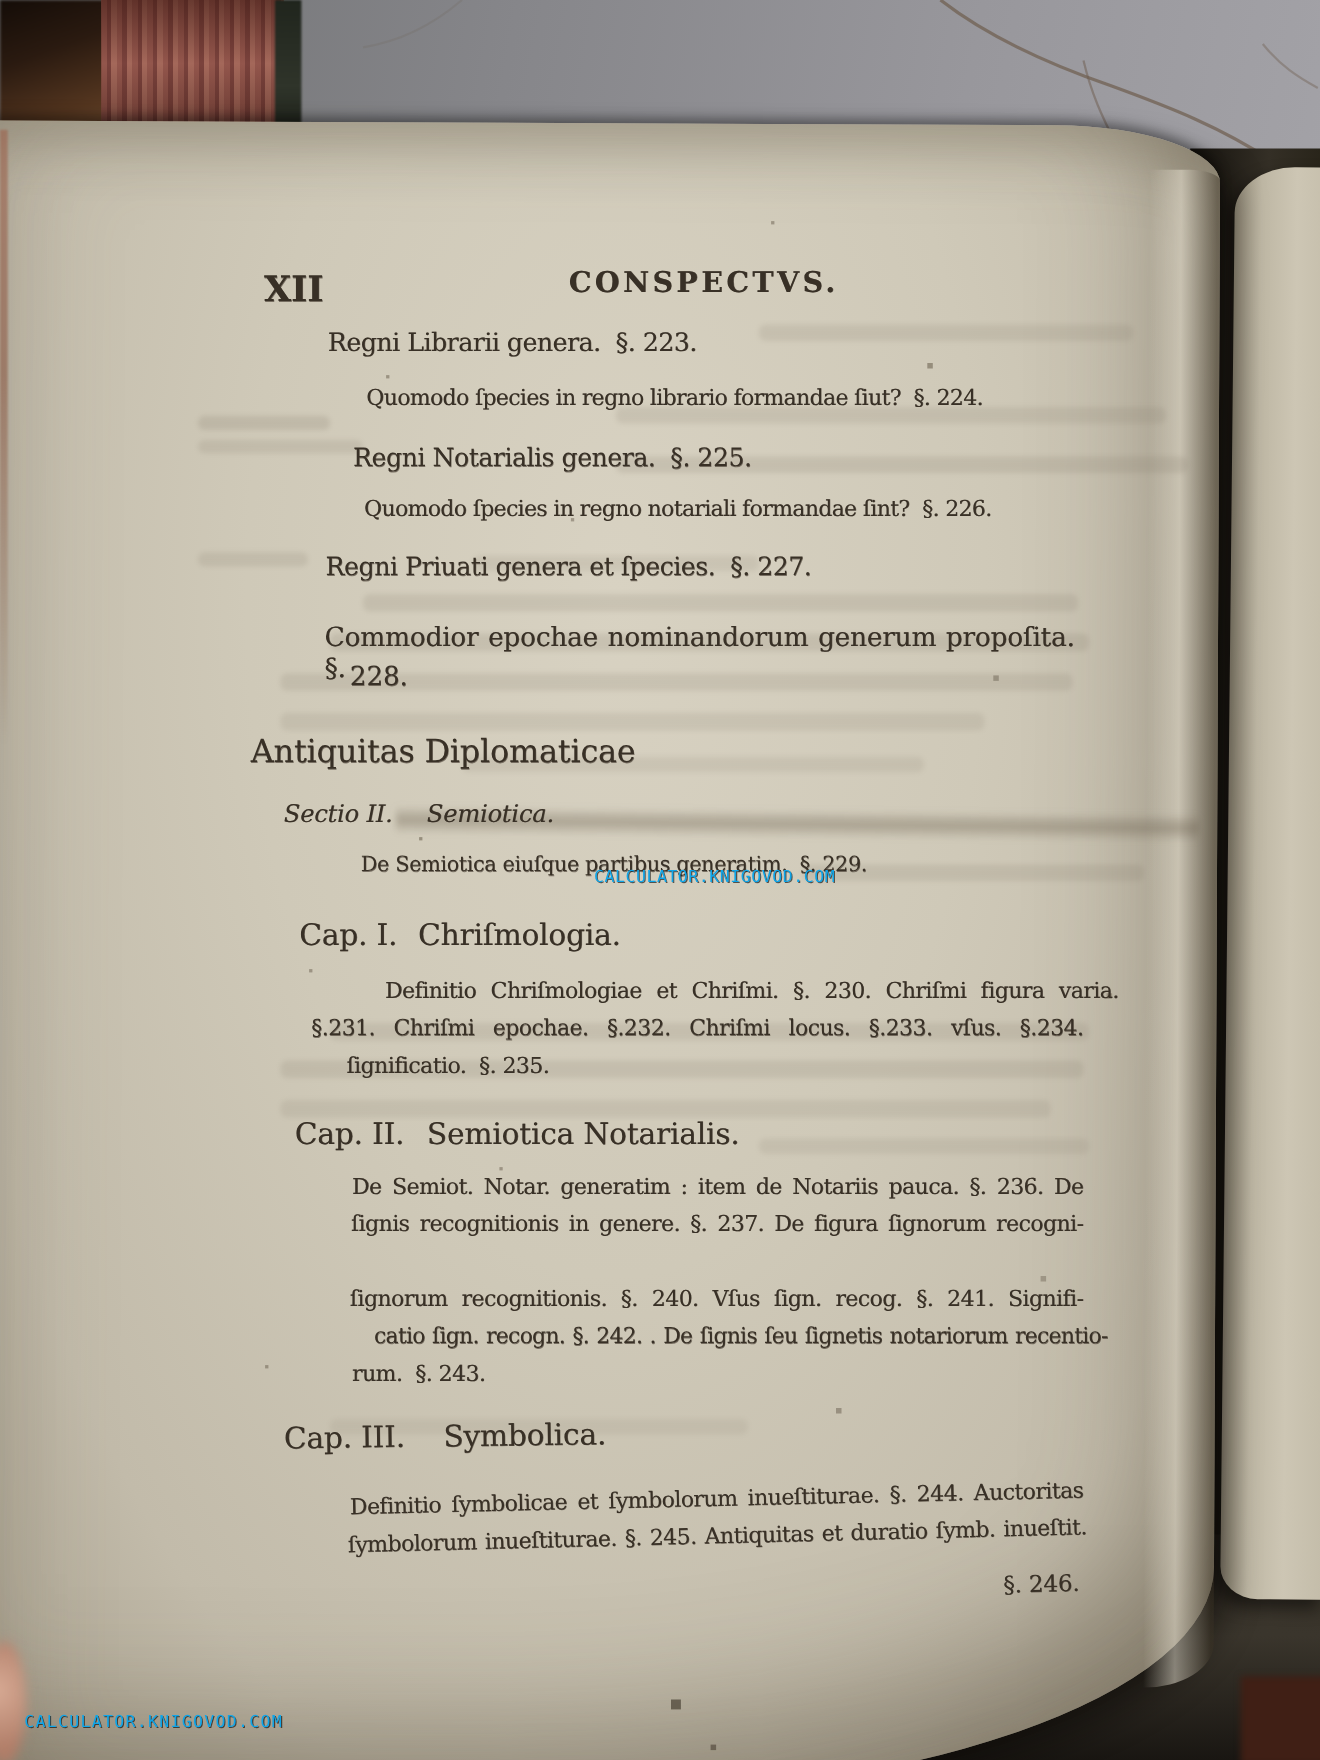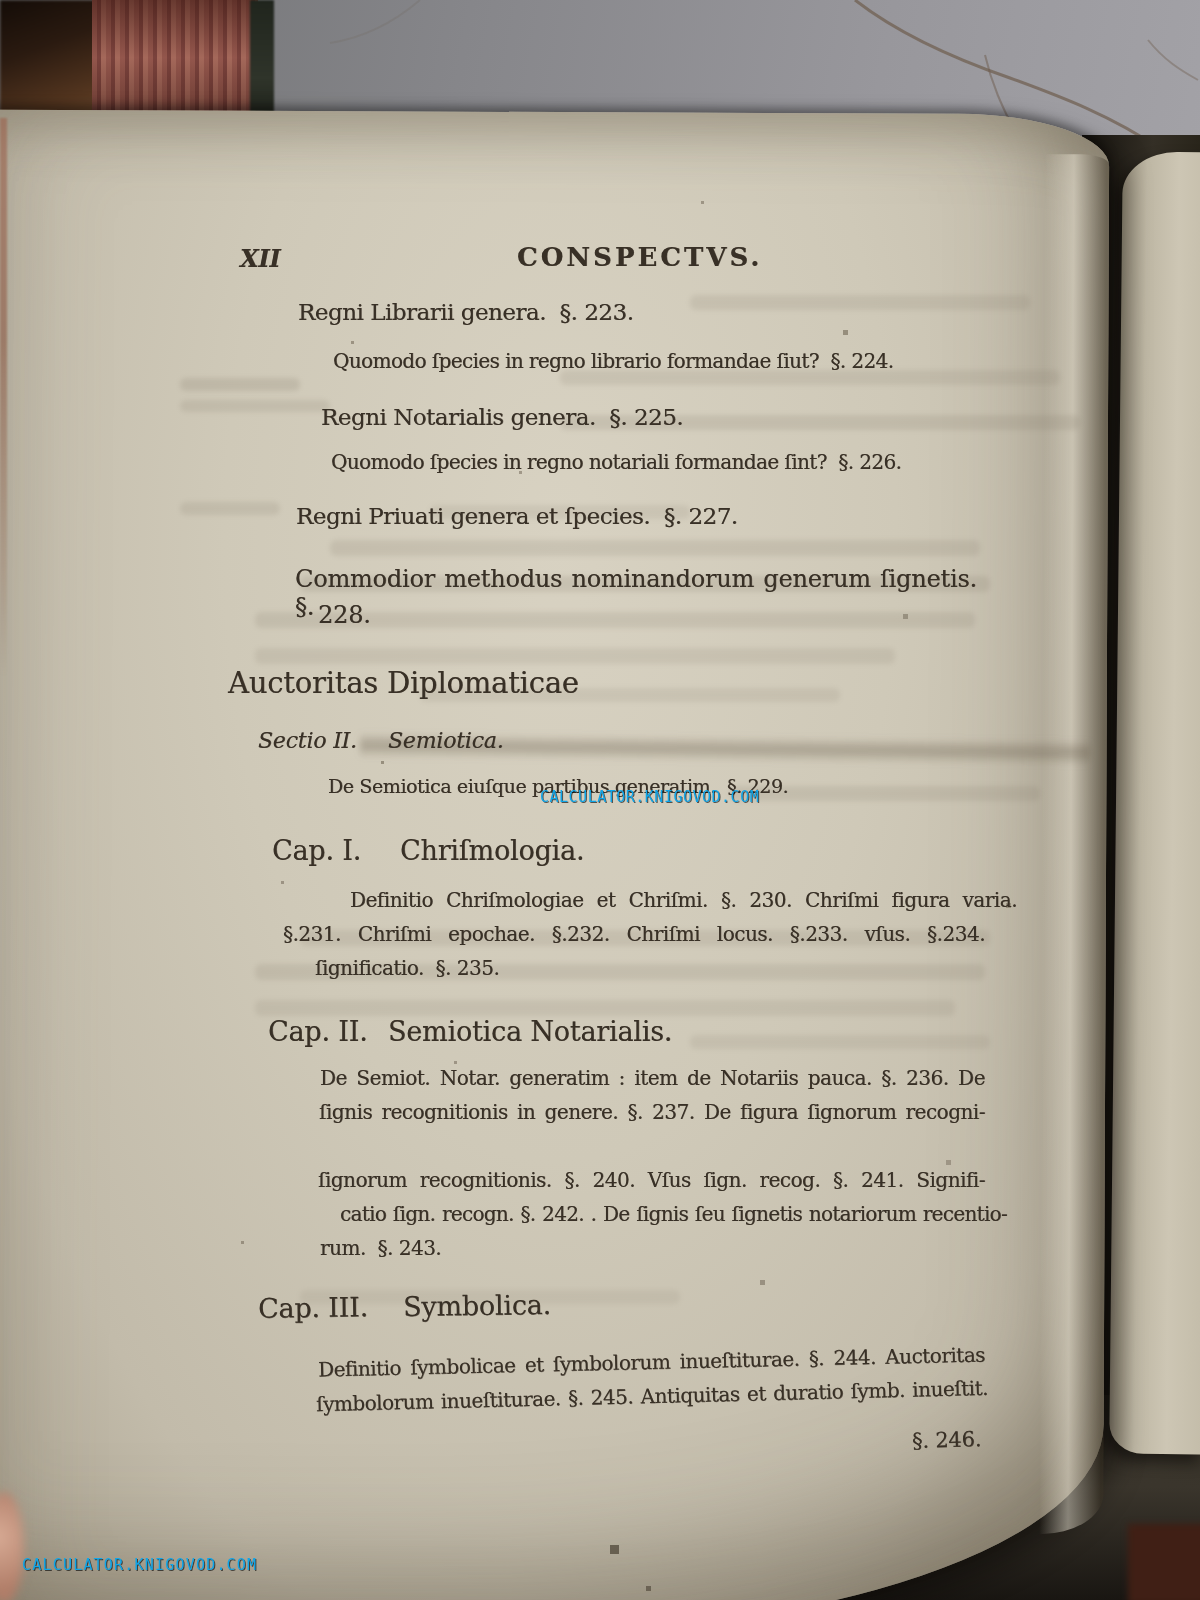--- a/index.html
+++ b/index.html
@@ -111,41 +111,41 @@
   <div class="ghost" style="left:255px;top:612px;width:720px;height:16px;opacity:.15"></div>
   <div class="ghost" style="left:255px;top:648px;width:640px;height:16px;opacity:.13"></div>
   <div class="ghost" style="left:420px;top:688px;width:420px;height:14px;opacity:.12"></div>
   <div class="ghost" style="left:730px;top:786px;width:310px;height:15px;opacity:.15"></div>
   <div class="ghost" style="left:300px;top:930px;width:690px;height:16px;opacity:.14"></div>
   <div class="ghost" style="left:255px;top:964px;width:730px;height:16px;opacity:.15"></div>
   <div class="ghost" style="left:255px;top:1000px;width:700px;height:16px;opacity:.13"></div>
   <div class="ghost" style="left:690px;top:1035px;width:300px;height:14px;opacity:.12"></div>
   <div class="ghost" style="left:300px;top:1290px;width:380px;height:14px;opacity:.10"></div>
 
-  <div class="ln" style="left:240px;top:244px;font-size:24px;font-weight:bold;font-style:italic;">XII</div>
+  <div class="ln" style="left:240px;top:244px;font-size:32px;font-weight:bold;">XII</div>
   <div class="ln" style="left:517px;top:242px;font-size:26px;font-weight:bold;letter-spacing:3px;">CONSPECTVS.</div>
 
   <div class="ln" style="left:298px;top:299px;font-size:23px;letter-spacing:-.5px;">Regni Librarii genera.  §. 223.</div>
   <div class="ln" style="left:333px;top:349px;font-size:20px;letter-spacing:-.6px;">Quomodo ſpecies in regno librario formandae ſiut?  §. 224.</div>
   <div class="ln" style="left:298px;top:404px;font-size:23px;letter-spacing:-.5px;margin-left:23px;">Regni Notarialis genera.  §. 225.</div>
   <div class="ln" style="left:331px;top:450px;font-size:20px;letter-spacing:-.6px;">Quomodo ſpecies in regno notariali formandae ſint?  §. 226.</div>
   <div class="ln" style="left:296px;top:503px;font-size:23px;letter-spacing:-.5px;text-align:center;">Regni Priuati genera et ſpecies.  §. 227.</div>
 
-  <div class="ln just" style="left:295px;top:565px;width:682px;font-size:24px;">Commodior methodus nominandorum generum ſignetis.  §.</div>
+  <div class="ln just" style="left:295px;top:565px;width:682px;font-size:24px;">Commodior epochae nominandorum generum propoſita.  §.</div>
   <div class="ln" style="left:318px;top:601px;font-size:24px;">228.</div>
 
-  <div class="ln" style="left:228px;top:666px;font-size:29px;">Auctoritas Diplomaticae</div>
+  <div class="ln" style="left:228px;top:666px;font-size:29px;">Antiquitas Diplomaticae</div>
 
   <div class="ln ital" style="left:258px;top:728px;font-size:22px;">Sectio II.</div>
   <div class="ln ital" style="left:388px;top:728px;font-size:22px;">Semiotica.</div>
 
   <div class="ln" style="left:328px;top:775px;font-size:19px;letter-spacing:-.4px;">De Semiotica eiuſque partibus generatim.  §. 229.</div>
 
   <div class="ln" style="left:272px;top:835px;font-size:27px;">Cap. I.</div>
-  <div class="ln" style="left:400px;top:835px;font-size:27px;text-align:center;">Chriſmologia.</div>
+  <div class="ln" style="left:380px;top:835px;font-size:27px;text-align:center;">Chriſmologia.</div>
   <div class="ln just" style="left:318px;top:888px;width:667px;font-size:20px;letter-spacing:-.5px;margin-left:32px;">Definitio Chriſmologiae et Chriſmi. §. 230. Chriſmi figura varia.</div>
   <div class="ln just" style="left:283px;top:922px;width:702px;font-size:20px;letter-spacing:-.5px;">§.231.  Chriſmi epochae. §.232.  Chriſmi locus. §.233. vſus. §.234.</div>
   <div class="ln" style="left:315px;top:956px;font-size:20px;letter-spacing:-.5px;">ſignificatio.  §. 235.</div>
 
   <div class="ln" style="left:268px;top:1016px;font-size:27px;">Cap. II.</div>
   <div class="ln" style="left:388px;top:1016px;font-size:27px;">Semiotica Notarialis.</div>
   <div class="ln just" style="left:320px;top:1066px;width:665px;font-size:20px;letter-spacing:-.5px;">De Semiot. Notar. generatim : item de Notariis pauca. §. 236. De</div>
   <div class="ln just" style="left:319px;top:1100px;width:666px;font-size:20px;letter-spacing:-.5px;">ſignis recognitionis in genere. §. 237. De figura ſignorum recogni-</div>
   <div class="ln just" style="left:318px;top:1168px;width:667px;font-size:20px;letter-spacing:-.5px;">ſignorum recognitionis. §. 240. Vſus ſign. recog. §. 241. Signifi-</div>
   <div class="ln just" style="left:318px;top:1202px;width:667px;font-size:20px;letter-spacing:-.7px;margin-left:22px;">catio ſign. recogn. §. 242. . De ſignis ſeu ſignetis notariorum recentio-</div>

